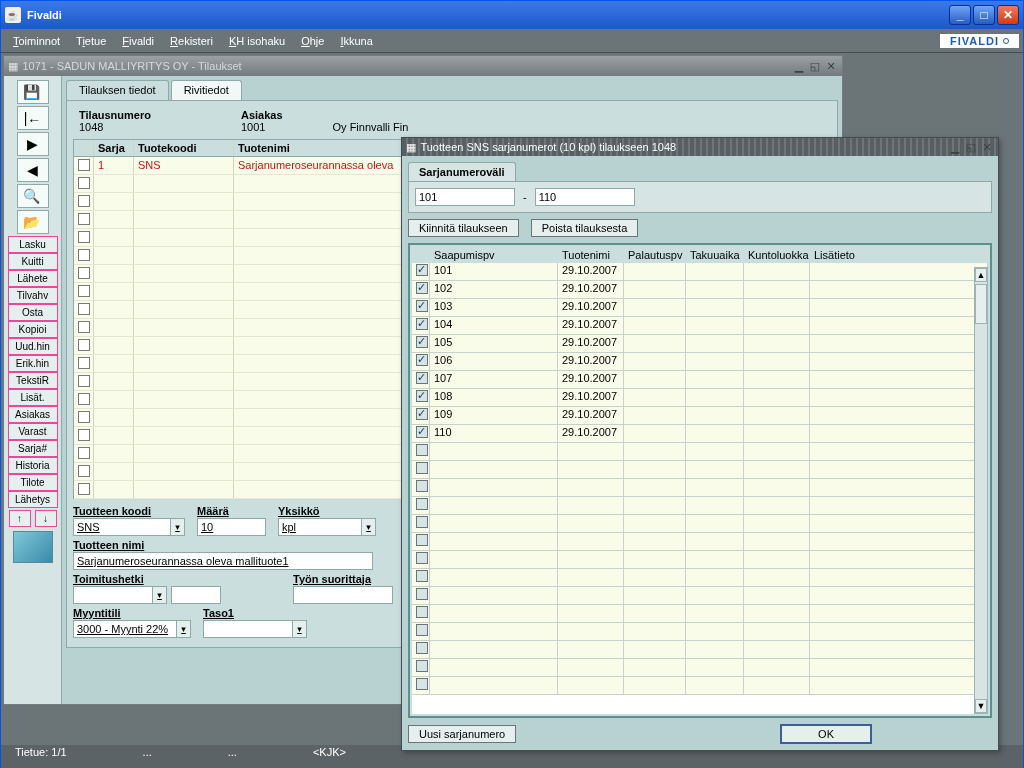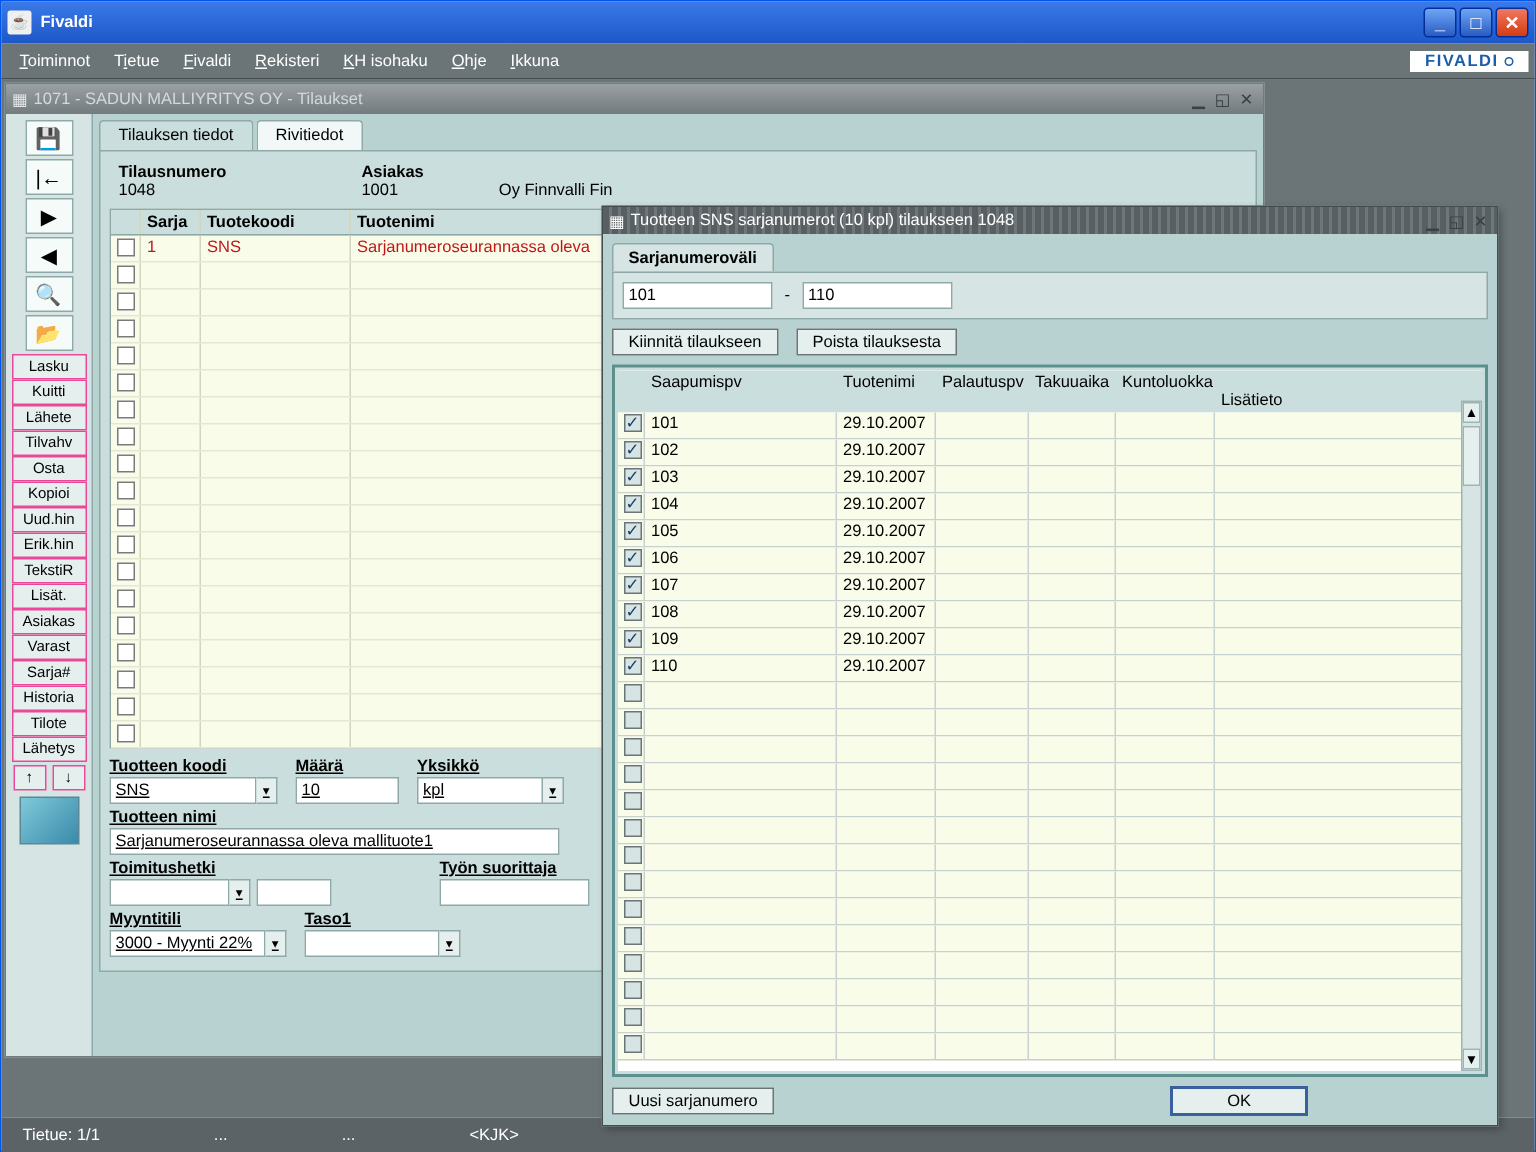--- a/index.html
+++ b/index.html
@@ -74,36 +74,36 @@
 .dlg-body{padding:6px;background:#b7d2d1;height:calc(100% - 18px);display:flex;flex-direction:column;}
 .dlg-tab{display:inline-block;padding:3px 10px;background:#d6e5e3;border:1px solid #8ea9a8;border-bottom:none;border-radius:3px 3px 0 0;font-weight:bold;}
 .range-row{display:flex;align-items:center;gap:8px;background:#d6e5e3;padding:6px;border:1px solid #8ea9a8;}
 .btn-row{display:flex;gap:12px;margin:6px 0;}
 .btn{padding:2px 10px;border:1px solid #6b7578;background:#e4efee;}
 
 .dlg-tbl-wrap{flex:1;border:2px solid #5d8f8d;background:#c9dedd;padding:2px;position:relative;}
 .dlg-tbl{background:#fff;height:100%;overflow:hidden;}
 .dlg-hdr{display:flex;font-size:11px;background:#c9dedd;}
 .dlg-hdr .dc{padding:2px 4px;}
-.dc-chk{width:18px;}.dc-sn{width:128px;}.dc-sp{width:66px;}.dc-pp{width:62px;}.dc-ta{width:58px;}.dc-kl{width:66px;}.dc-lt{flex:1;margin-top:12px;}
+.dc-chk{width:18px;}.dc-sn{width:128px;}.dc-sp{width:66px;}.dc-pp{width:62px;}.dc-ta{width:58px;}.dc-kl{width:66px;}.dc-lt{flex:1;}
 .dlg-row{display:flex;border-bottom:1px solid #c7d1d0;height:18px;background:#f9fce9;}
 .dlg-row .dc{padding:1px 4px;border-right:1px solid #c7d1d0;}
 .dlg-row.empty{background:#f9fce9;}
 .chk2{width:12px;height:12px;border:1px solid #6b7578;background:#d6e5e3;display:inline-block;position:relative;}
 .chk2.on::after{content:"✓";position:absolute;top:-2px;left:0;font-size:11px;color:#1a3c6e;}
 .scrollbar{position:absolute;right:2px;top:22px;width:14px;height:calc(100% - 24px);background:#d6e5e3;border:1px solid #9cb5b4;}
 .scrollbar .up,.scrollbar .down{height:14px;background:#e4efee;border:1px solid #9cb5b4;display:flex;align-items:center;justify-content:center;font-size:9px;}
 .scrollbar .down{position:absolute;bottom:0;width:100%;}
 .scrollbar .thumb{position:absolute;top:16px;width:100%;height:40px;background:#e4efee;border:1px solid #9cb5b4;}
 
 .dlg-footer{display:flex;gap:20px;margin-top:6px;align-items:center;}
 .dlg-footer .btn.ok{border:2px solid #3a5f9c;padding:2px 36px;margin-left:auto;margin-right:120px;}
 
 
-.statusbar { height:24px; background:#5c6366; display:flex; align-items:center; color:#fff; padding:0 6px; gap:60px;}
+.statusbar { height:24px; background:#5c6366; display:flex; align-items:flex-start; color:#fff; padding:0 6px; gap:60px;}
 .statusbar .seg{padding:1px 8px;}
 </style>
 </head>
 <body>
 
 <div class="xp-window">
   <div class="xp-titlebar">
     <div class="java-icon">☕</div>
     <div class="title">Fivaldi</div>
     <div class="xp-btns">

